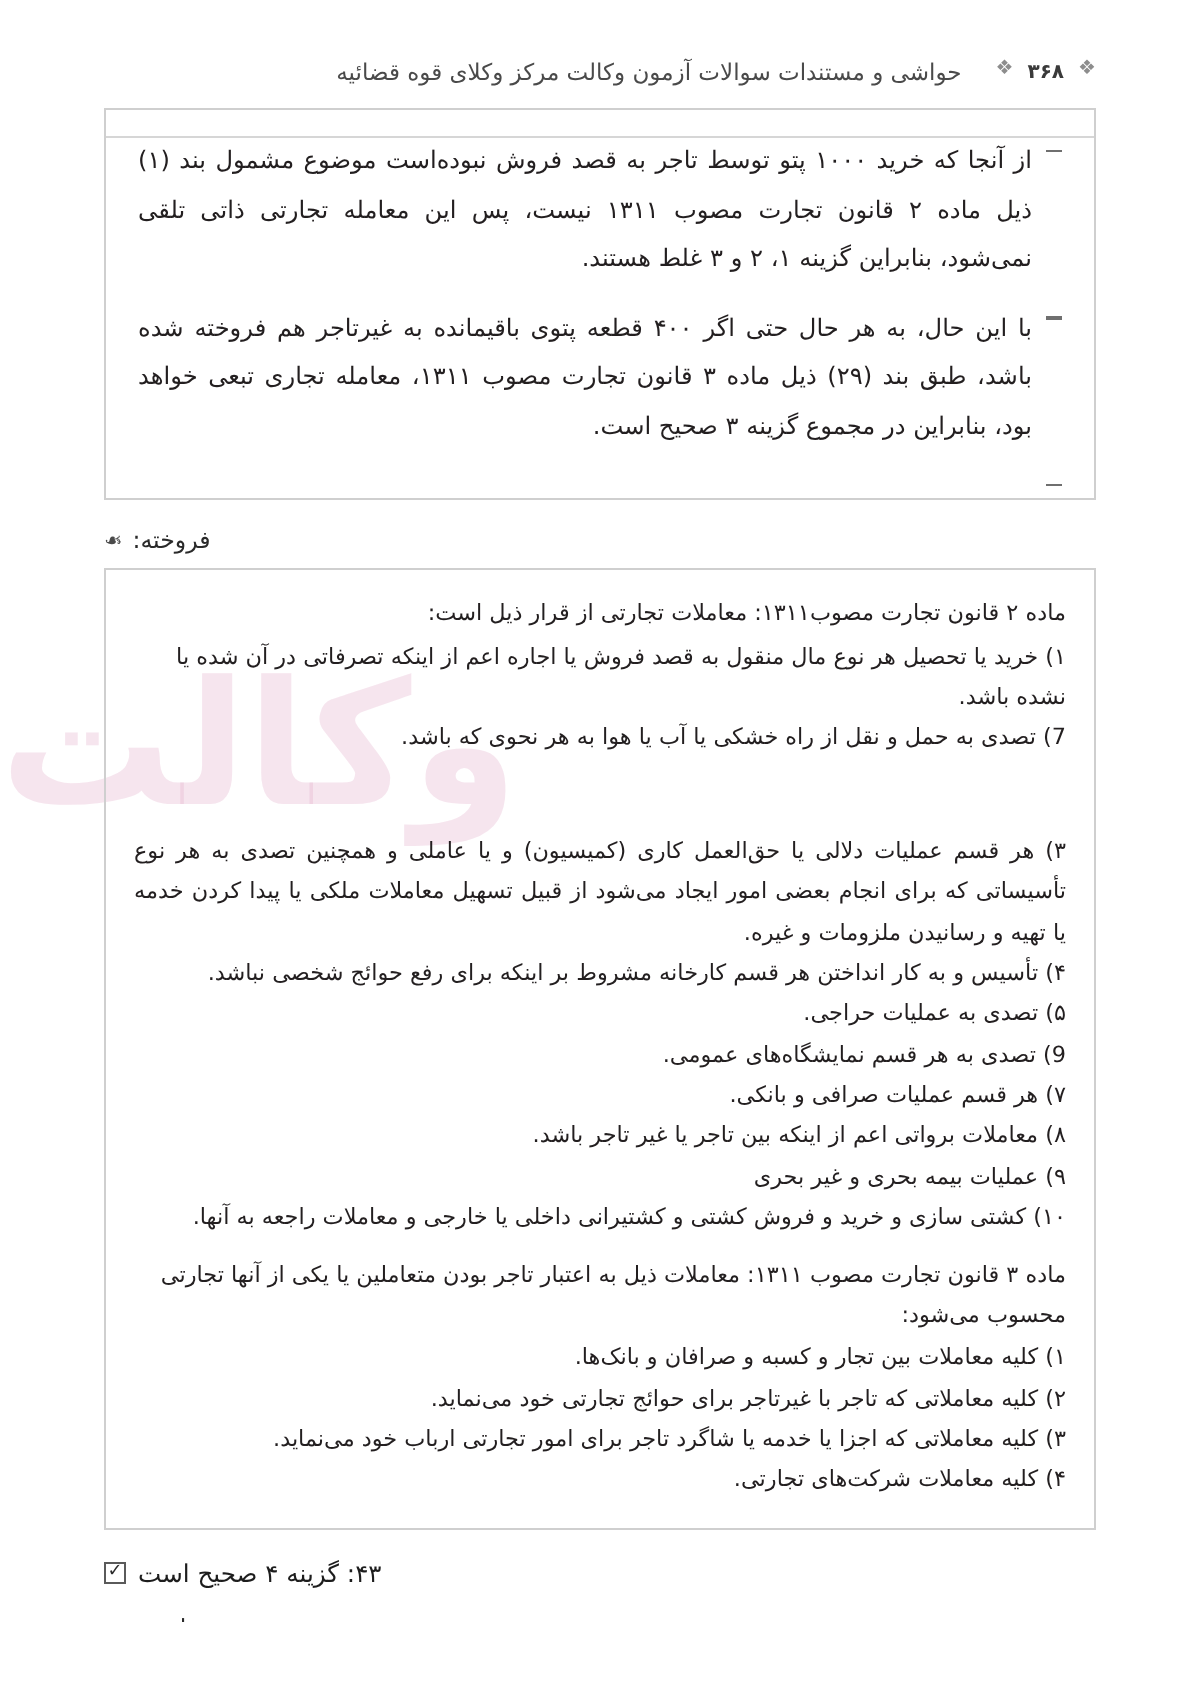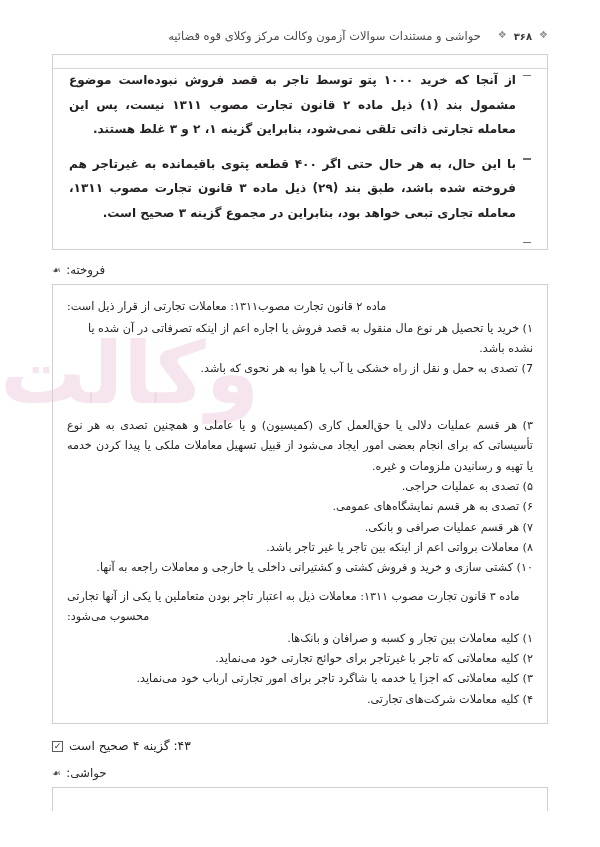--- a/index.html
+++ b/index.html
@@ -89,21 +89,20 @@
   }
 
   .panel {
     border: 1px solid #cfcfcf;
     background: transparent;
     box-sizing: border-box;
     padding: 12px 14px 13px 14px;
   }
   .panel.explain {
     padding: 13px 16px 14px 16px;
-    font-weight: bold;
   }
 
   .para {
     position: relative;
     font-size: 12.1px;
     line-height: 2.03;
     text-align: justify;
     text-justify: inter-word;
     margin: 0 0 10px 0;
     padding-right: 15px;
@@ -132,21 +131,21 @@
     font-size: 11px;
     color: #4a4a4a;
     transform: scaleX(-1);
     display: inline-block;
   }
 
   
   .src-head {
     font-size: 11.2px;
     line-height: 1.82;
-    text-align: left;
+    text-align: right;
     margin: 0 0 1px 0;
   }
   .src-item {
     font-size: 11.2px;
     line-height: 1.82;
     margin: 0;
   }
   .src-item.wrap {
     text-align: justify;
     text-justify: inter-word;
@@ -220,24 +219,26 @@
     <div class="sec-label">
       <span>فروخته:</span>
       <span class="fleuron">❧</span>
     </div>
 
     <div class="panel">
       <p class="src-head">ماده ۲ قانون تجارت مصوب۱۳۱۱: معاملات تجارتی از قرار ذیل است:</p>
       <p class="src-item">۱) خرید یا تحصیل هر نوع مال منقول به قصد فروش یا اجاره اعم از اینکه تصرفاتی در آن شده یا نشده باشد.</p>
       <p class="src-item">7) تصدی به حمل و نقل از راه خشکی یا آب یا هوا به هر نحوی که باشد.</p>
       <p class="src-item wrap">۳) هر قسم عملیات دلالی یا حق‌العمل کاری (کمیسیون) و یا عاملی و همچنین تصدی به هر نوع تأسیساتی که برای انجام بعضی امور ایجاد می‌شود از قبیل تسهیل معاملات ملکی یا پیدا کردن خدمه یا تهیه و رسانیدن ملزومات و غیره.</p>
+      <p class="src-item">۴) تأسیس و به کار انداختن هر قسم کارخانه مشروط بر اینکه برای رفع حوائج شخصی نباشد.</p>
       <p class="src-item">۵) تصدی به عملیات حراجی.</p>
-      <p class="src-item">۶) تصدی به هر قسم نمایشگاه‌های عمومی.</p>
+      <p class="src-item">9) تصدی به هر قسم نمایشگاه‌های عمومی.</p>
       <p class="src-item">۷) هر قسم عملیات صرافی و بانکی.</p>
       <p class="src-item">۸) معاملات برواتی اعم از اینکه بین تاجر یا غیر تاجر باشد.</p>
+      <p class="src-item">۹) عملیات بیمه بحری و غیر بحری</p>
       <p class="src-item">۱۰) کشتی سازی و خرید و فروش کشتی و کشتیرانی داخلی یا خارجی و معاملات راجعه به آنها.</p>
 
       <p class="src-head spaced">ماده ۳ قانون تجارت مصوب ۱۳۱۱: معاملات ذیل به اعتبار تاجر بودن متعاملین یا یکی از آنها تجارتی محسوب می‌شود:</p>
       <p class="src-item">۱) کلیه معاملات بین تجار و کسبه و صرافان و بانک‌ها.</p>
       <p class="src-item">۲) کلیه معاملاتی که تاجر با غیرتاجر برای حوائج تجارتی خود می‌نماید.</p>
       <p class="src-item">۳) کلیه معاملاتی که اجزا یا خدمه یا شاگرد تاجر برای امور تجارتی ارباب خود می‌نماید.</p>
       <p class="src-item">۴) کلیه معاملات شرکت‌های تجارتی.</p>
     </div>
 
     <div class="answer-line">

